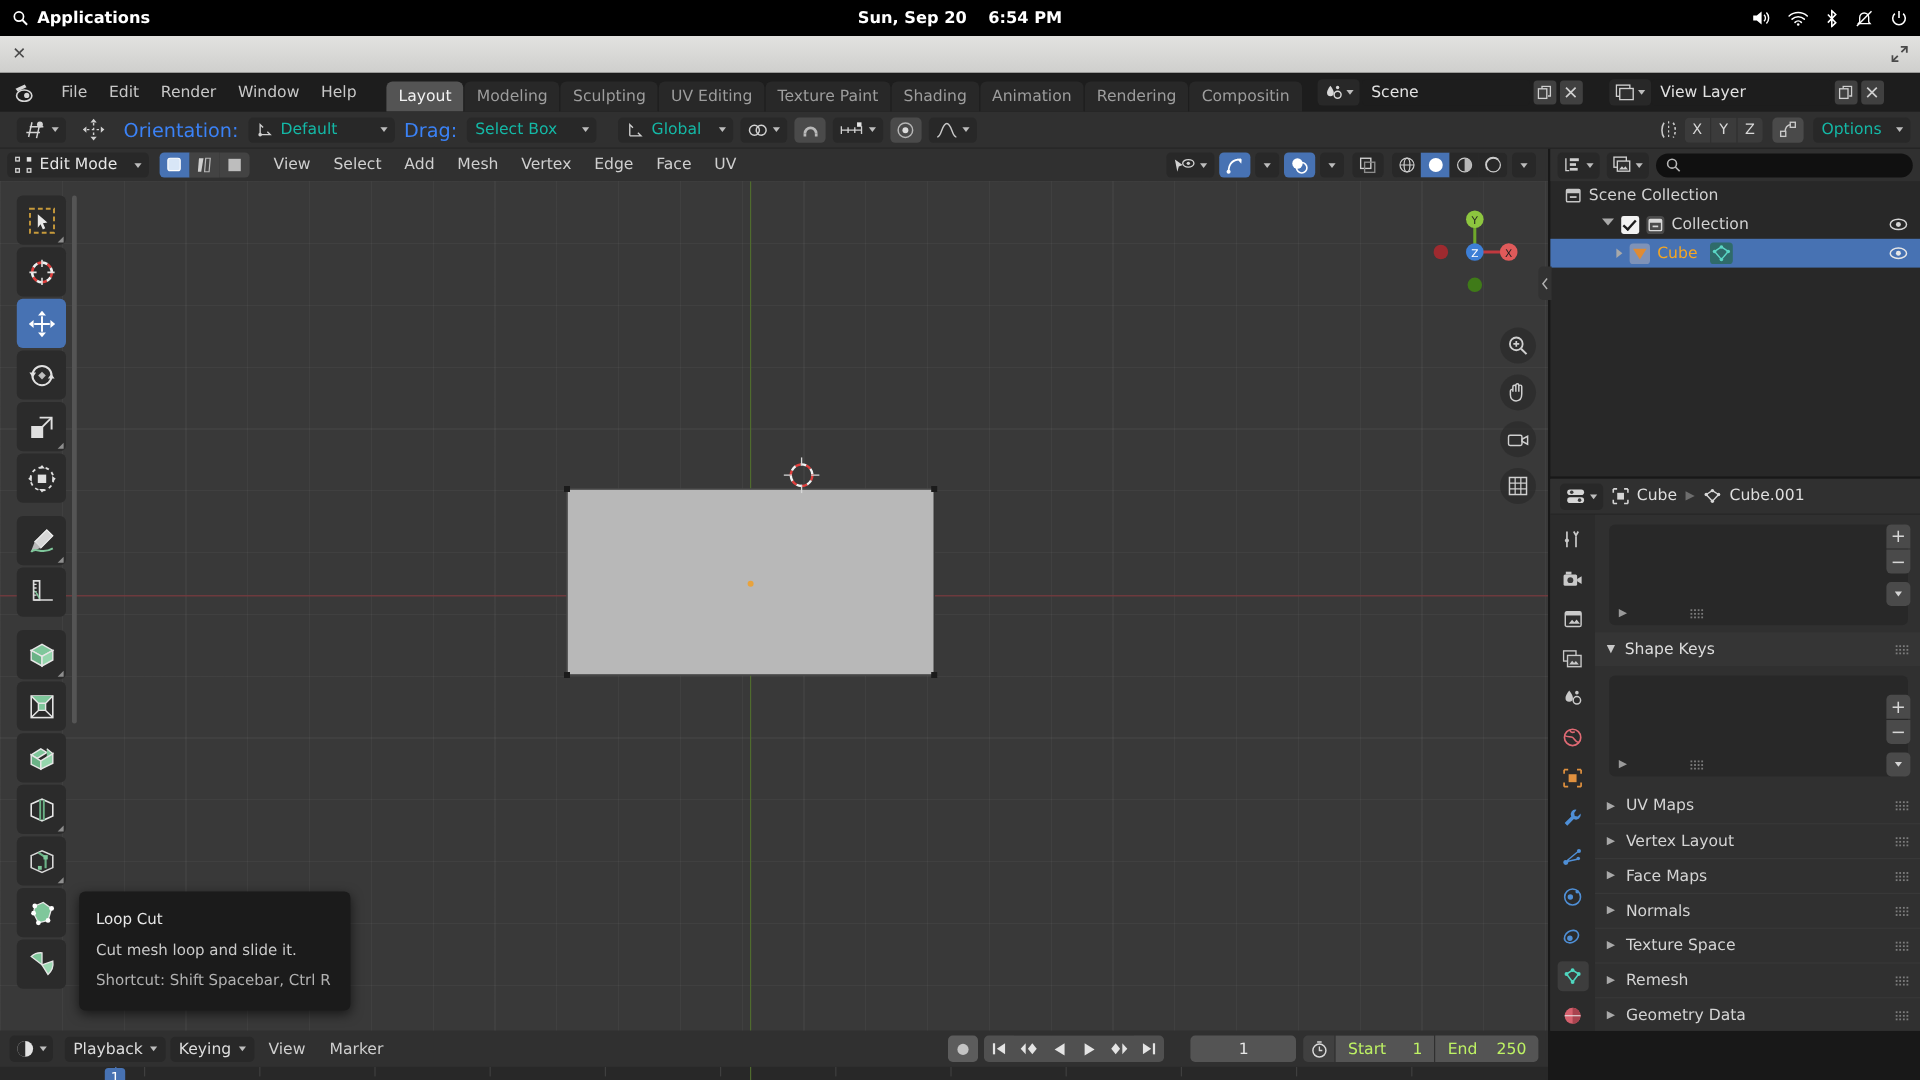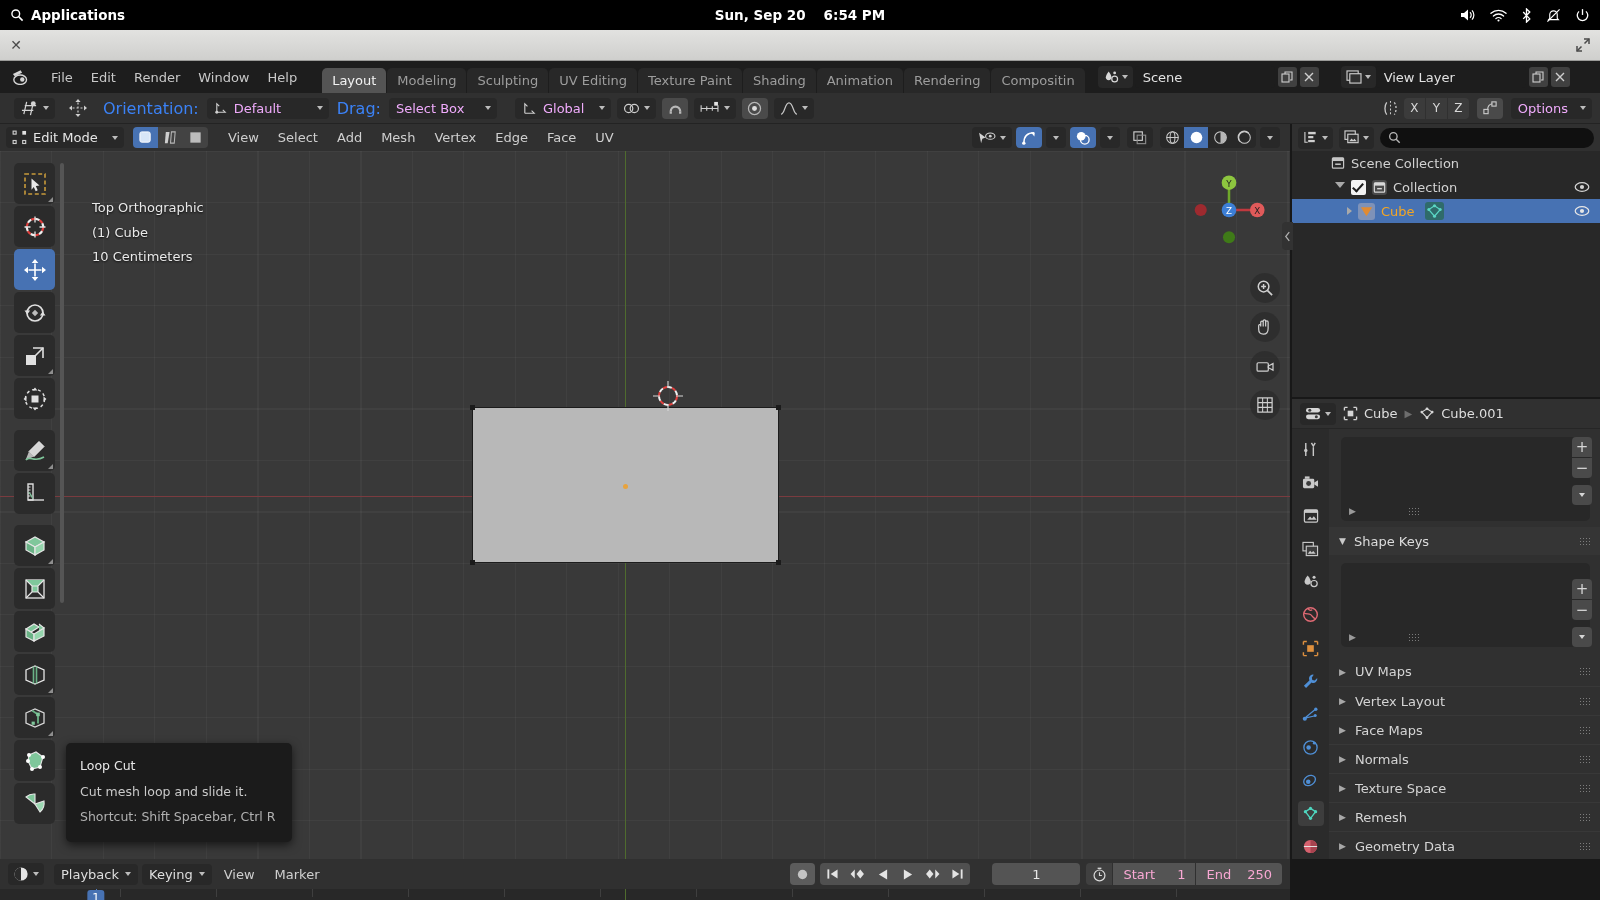--- a/index.html
+++ b/index.html
@@ -86,21 +86,21 @@
     background: #303030; display: flex; align-items: center; gap: 6px; padding: 0 8px;
     border-bottom: 1px solid #232323;
   }
   .tr-btn {
     background: #282828; border-radius: 4px; height: 21px; display: flex;
     align-items: center; gap: 4px; padding: 0 6px; cursor: pointer;
   }
   .tr-label { font-size: 16px; color: #3b82f6; padding: 0 2px; }
   .tr-dd {
     background: #282828; border-radius: 4px; height: 21px; display: flex; align-items: center;
-    gap: 6px; padding: 0 6px 0 7px; font-size: 13px; color: #f0abfc; cursor: pointer; justify-content: flex-end;
+    gap: 6px; padding: 0 6px 0 7px; font-size: 13px; color: #14b8a6; cursor: pointer; justify-content: flex-end;
   }
   .tr-dd .chev { margin-left: 8px; }
   .tog { width: 26px; height: 21px; background: #282828; border-radius: 4px;
          display: flex; align-items: center; justify-content: center; cursor: pointer; }
   .tog.on { background: #4a4a4a; }
   .xyz { width: 21px; height: 21px; background: #3b3b3b; color: #d8d8d8; font-size: 12px;
          display: flex; align-items: center; justify-content: center; cursor: pointer; }
 
   
   .viewarea { position: absolute; left: 0; top: 63px; width: 1290px; height: 735px; background: #393939; }
@@ -242,21 +242,21 @@
         justify-content: center; cursor: pointer; }
   .tp.rec { background: #5c5c5c; border-radius: 4px; margin-right: 5px; }
   .tp:nth-child(2) { border-radius: 4px 0 0 4px; }
   .tp:last-child { border-radius: 0 4px 4px 0; }
   .frame-field { width: 88px; height: 22px; background: #545454; border-radius: 4px; display: flex;
                  align-items: center; justify-content: center; font-size: 13px; color: #e8e8e8; cursor: text; }
   .se-group { display: flex; align-items: center; margin-left: 6px; }
   .se-ico { width: 26px; height: 22px; background: #404040; border-radius: 4px 0 0 4px;
             display: flex; align-items: center; justify-content: center; }
   .se-fld { height: 22px; background: #545454; display: flex; align-items: center;
-            padding: 0 10px; gap: 22px; font-size: 13px; color: #f9a8d4; cursor: text; }
+            padding: 0 10px; gap: 22px; font-size: 13px; color: #bef264; cursor: text; }
   .se-fld.first { margin-left: 1px; }
   .se-fld.last { border-radius: 0 4px 4px 0; margin-left: 1px; gap: 16px; }
   .tl-ruler { position: absolute; left: 0; top: 30px; width: 1290px; height: 30px; background: #282828;
               overflow: hidden; }
   .tick { position: absolute; top: 0; width: 1px; height: 8px; background: #3f3f3f; }
   .tl-num { position: absolute; top: 10px; font-size: 11.5px; color: #8e8e8e; transform: translateX(-50%); }
   .playhead { position: absolute; top: 0; width: 1px; height: 30px; background: #5680c2; }
   .playhead-lbl { position: absolute; top: 1px; height: 16px; background: #4772b3; border-radius: 3px;
                   color: #fff; font-size: 11.5px; display: flex; align-items: center; padding: 0 5px;
                   transform: translateX(-50%); }
@@ -595,25 +595,20 @@
           <span class="corner c4"></span>
         </div>
         <div class="origin-dot"></div>
 
         <svg class="cursor3d" viewBox="0 0 30 30">
           <circle cx="15" cy="15" r="9" fill="none" stroke="#e0403e" stroke-width="2" stroke-dasharray="4.6 4.6"></circle>
           <circle cx="15" cy="15" r="9" fill="none" stroke="#f2f2f2" stroke-width="2" stroke-dasharray="4.6 4.6" stroke-dashoffset="4.6"></circle>
           <path d="M15 0v7M15 23v7M0 15h7M23 15h7" stroke="#d8d8d8" stroke-width="1.1"></path>
         </svg>
 
-        <div class="vp-text">
-          <div>Top Orthographic</div>
-          <div>(1) Cube</div>
-          <div>10 Centimeters</div>
-        </div>
 
         <div class="lefttool">
           <div class="tool">
             <svg width="26" height="26" viewBox="0 0 26 26">
               <rect x="3" y="3" width="20" height="20" fill="none" stroke="#c79a3b" stroke-width="1.6" stroke-dasharray="4 2.6"></rect>
               <path d="M9.5 7.5l8 7-3.7.6 1.9 4.2-2 .9-1.9-4.3-2.3 2.8z" fill="#e8e8e8"></path>
             </svg>
             <span class="dogear"></span>
           </div>
           <div class="tool">
@@ -793,21 +788,21 @@
           <span class="chev"></span>
         </div>
         <div class="search-box" placeholder="">
           <svg width="13" height="13" viewBox="0 0 14 14">
             <circle cx="5.8" cy="5.8" r="4" fill="none" stroke="#b8b8b8" stroke-width="1.4"></circle>
             <line x1="8.8" y1="8.8" x2="12.6" y2="12.6" stroke="#b8b8b8" stroke-width="1.5"></line>
           </svg>
         </div>
       </div>
 
-      <div class="ol-row" style="padding-left:39px">
+      <div class="ol-row" style="padding-left:12px">
         <svg width="14" height="14" viewBox="0 0 15 15">
           <rect x="1.5" y="2" width="12" height="11" rx="1" fill="none" stroke="#c6c6c6" stroke-width="1.3"></rect>
           <rect x="1.5" y="2" width="12" height="3.4" fill="#c6c6c6"></rect>
           <rect x="4.5" y="8" width="6" height="1.6" fill="#c6c6c6"></rect>
         </svg>
         <span class="ol-name">Scene Collection</span>
       </div>
 
       <div class="ol-row" style="padding-left:43px">
         <span class="disc-tri open"></span>

